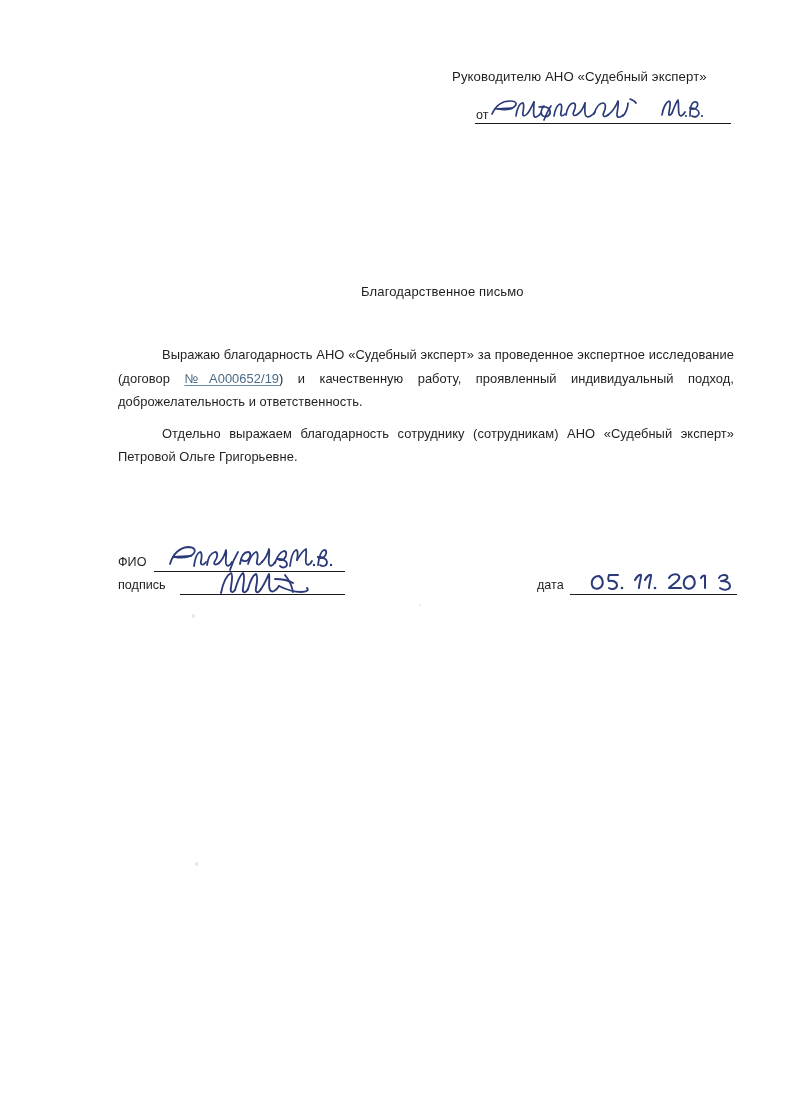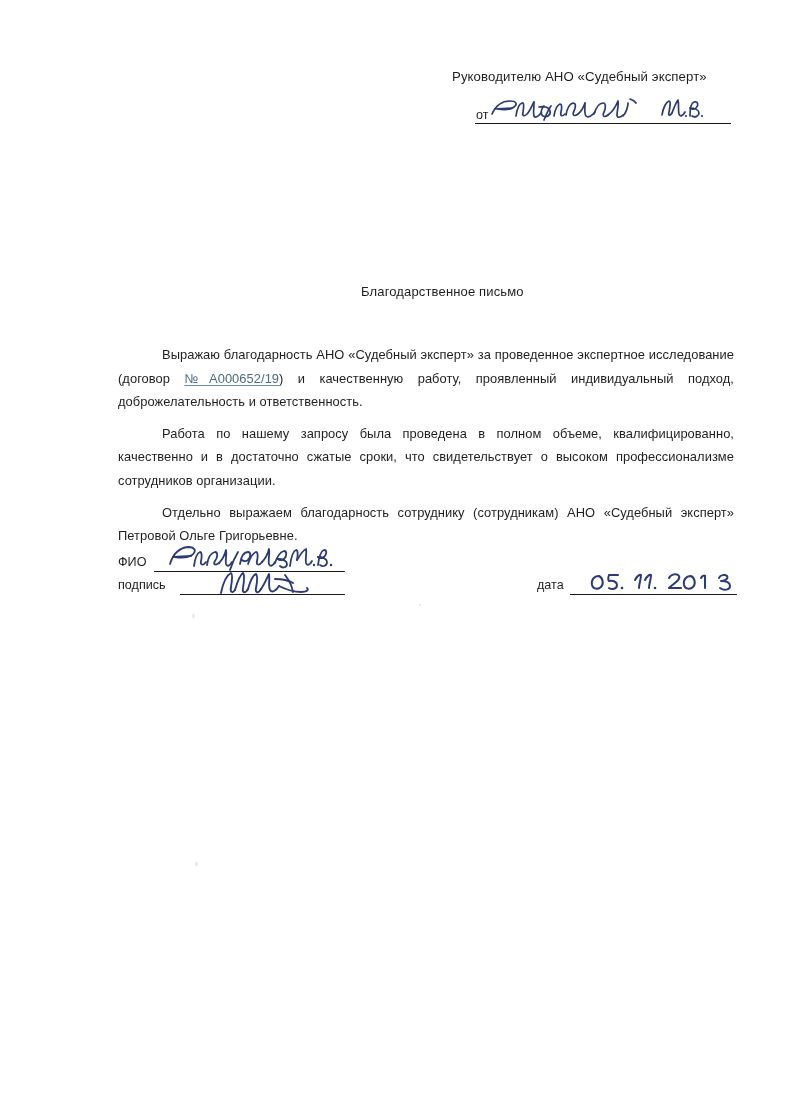--- a/index.html
+++ b/index.html
@@ -230,21 +230,20 @@
       </svg>
     </span>
   </div>
 
   <div class="doc-title">Благодарственное письмо</div>
 
   <div class="body-area">
 
     <p class="para"><span>Выражаю благодарность АНО «Судебный эксперт» за проведенное экспертное исследование (договор </span><span class="contract-ref">№А000652/19</span><span>) и качественную работу, проявленный индивидуальный подход, доброжелательность и ответственность.</span></p>
 
-    <p class="para">Работа по нашему запросу была проведена в полном объеме, квалифицированно, качественно и в достаточно сжатые сроки, что свидетельствует о высоком профессионализме сотрудников организации.</p>
 
     <p class="para">Отдельно выражаем благодарность сотруднику (сотрудникам) АНО «Судебный эксперт» Петровой Ольге Григорьевне.</p>
   </div>
 
   <div class="sig-area">
 
     <div class="sig-row fio">
       <span class="sig-label">ФИО</span>
       <span class="sig-rule"></span>
       <span class="hand-fio" title="Елизарова М.В.">

